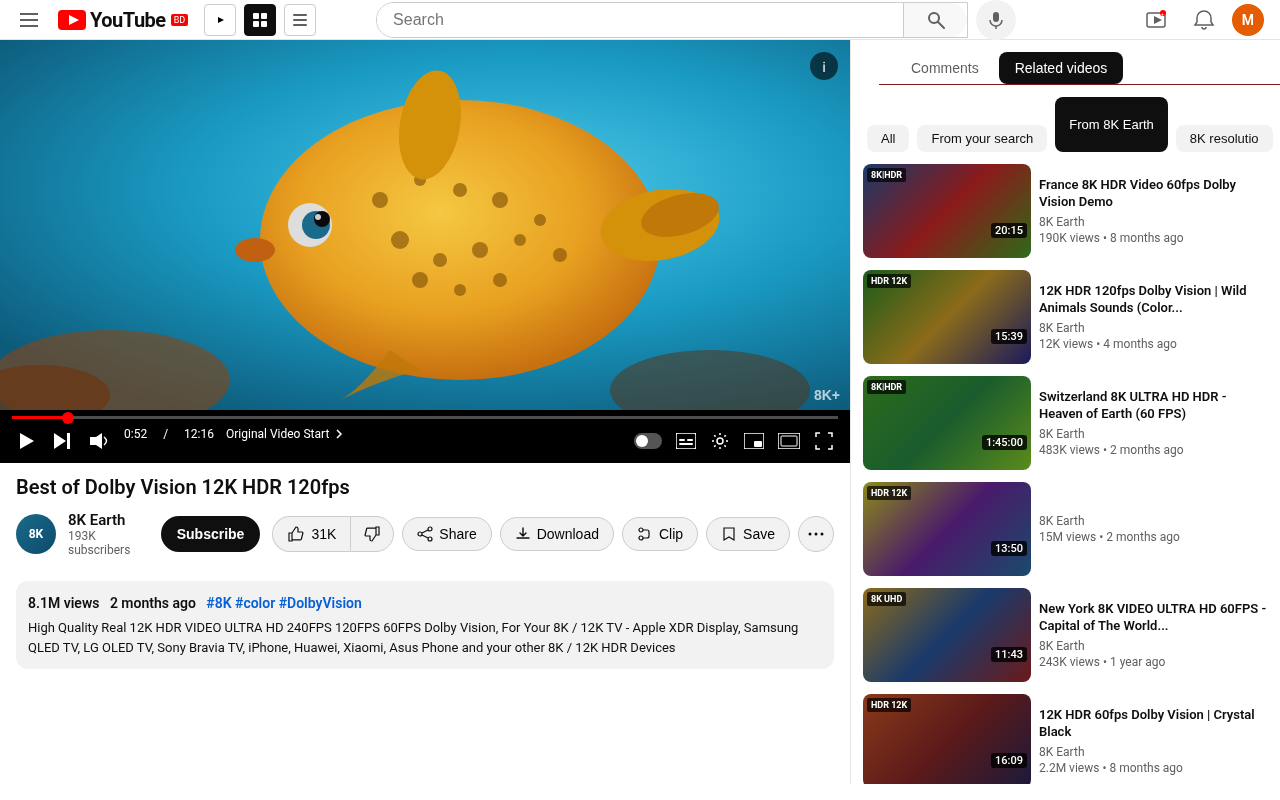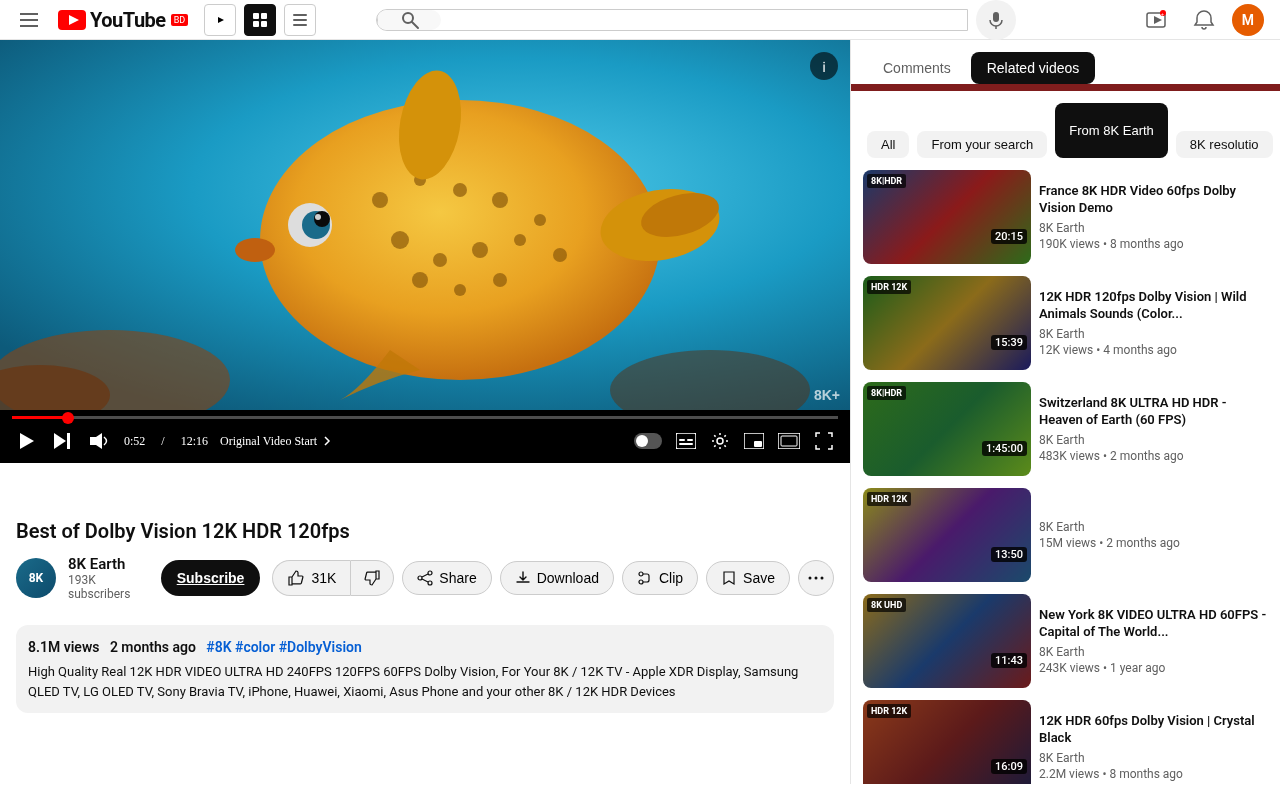--- a/index.html
+++ b/index.html
@@ -49,51 +49,51 @@
     
     .fish-canvas { width: 100%; height: 370px; background: linear-gradient(135deg, #1a8ab5 0%, #0d6b9e 40%, #2ba8d4 70%, #1a6b8a 100%); position: relative; overflow: hidden; }
 
     .info-btn { position: absolute; top: 12px; right: 12px; width: 28px; height: 28px; background: rgba(0,0,0,0.6); border-radius: 50%; display: flex; align-items: center; justify-content: center; color: #fff; font-size: 14px; cursor: pointer; }
 
     
     .video-controls { background: #000; padding: 6px 12px 8px; }
     .progress-bar-container { position: relative; height: 3px; background: rgba(255,255,255,0.3); margin-bottom: 8px; cursor: pointer; }
     .progress-played { height: 100%; background: #ff0000; width: 6.8%; position: relative; }
     .progress-dot { width: 12px; height: 12px; background: #ff0000; border-radius: 50%; position: absolute; right: -6px; top: -4px; }
-    .controls-row { display: flex; align-items: center; gap: 8px; font-family: Liberation Serif, serif; }
+    .controls-row { display: flex; align-items: flex-start; gap: 8px; }
     .ctrl-btn { background: transparent; border: none; color: #fff; cursor: pointer; display: flex; align-items: center; justify-content: center; padding: 4px; }
     .time-text { color: #fff; font-size: 12px; margin: 0 4px; }
     .original-video-start { color: #fff; font-size: 12px; display: flex; align-items: center; gap: 4px; cursor: pointer; }
     .controls-right { margin-left: auto; display: flex; align-items: center; gap: 6px; }
 
     
-    .video-info { padding: 12px 16px; margin-top: 44px; }
+    .video-info { padding: 12px 16px; }
     .video-title { font-size: 20px; font-weight: 600; margin-bottom: 12px; }
     .channel-row { display: flex; align-items: center; gap: 12px; margin-bottom: 12px; }
     .channel-avatar { width: 40px; height: 40px; border-radius: 50%; background: linear-gradient(135deg, #1a6b8a, #0d4a6b); display: flex; align-items: center; justify-content: center; color: #fff; font-weight: 700; font-size: 12px; }
     .channel-info { flex: 1; }
     .channel-name { font-size: 15px; font-weight: 600; }
     .channel-subs { font-size: 12px; color: #606060; }
-    .subscribe-btn { background: #0f0f0f; color: #fff; border: none; padding: 10px 16px; border-radius: 20px; font-size: 14px; font-weight: 600; cursor: pointer; text-decoration: underline; }
+    .subscribe-btn { background: #0f0f0f; color: #fff; border: none; padding: 10px 16px; border-radius: 20px; font-size: 14px; font-weight: 600; cursor: pointer; }
     .action-buttons { display: flex; align-items: center; gap: 8px; margin-left: auto; }
     .action-btn { display: flex; align-items: center; gap: 6px; padding: 8px 14px; border: 1px solid #ccc; border-radius: 20px; background: #f2f2f2; cursor: pointer; font-size: 14px; font-weight: 500; }
     .action-btn.like { border-radius: 20px 0 0 20px; border-right: none; }
     .action-btn.dislike { border-radius: 0 20px 20px 0; border-left: 1px solid #ccc; padding: 8px 12px; }
     .like-group { display: flex; }
     .more-btn { width: 36px; height: 36px; border-radius: 50%; background: #f2f2f2; border: 1px solid #ccc; cursor: pointer; display: flex; align-items: center; justify-content: center; }
 
     
     .description-box { background: #f2f2f2; border-radius: 12px; padding: 12px; margin: 0 16px 12px; font-size: 14px; line-height: 1.5; }
     .desc-meta { font-weight: 600; margin-bottom: 4px; }
     .desc-tags { color: #065fd4; }
     .desc-text { color: #0f0f0f; font-size: 13px; }
 
     
     #sidebar { width: 430px; border-left: 1px solid #e5e5e5; display: flex; flex-direction: column; overflow: hidden; }
-    .sidebar-tabs { display: flex; border-bottom: 7px solid #7f1d1d; padding: 12px 16px 0; gap: 4px; }
+    .sidebar-tabs { display: flex; border-bottom: 1px solid #7f1d1d; padding: 12px 16px 0; gap: 4px; margin-left: 28px; }
     .tab-btn { padding: 8px 16px; border-radius: 8px 8px 0 0; border: none; background: transparent; cursor: pointer; font-size: 14px; font-weight: 500; color: #606060; }
     .tab-btn.active { background: #0f0f0f; color: #fff; border-radius: 8px; }
 
     .filter-tabs { display: flex; gap: 8px; padding: 12px 16px; overflow-x: hidden; }
     .filter-btn { padding: 6px 14px; border-radius: 8px; border: none; font-size: 13px; cursor: pointer; white-space: nowrap; }
     .filter-btn.default { background: #f2f2f2; color: #0f0f0f; margin-top: 28px; }
     .filter-btn.active { background: #0f0f0f; color: #fff; }
 
     .related-list { overflow-y: auto; flex: 1; padding: 0 12px; }
     .related-item { display: flex; gap: 8px; margin-bottom: 12px; cursor: pointer; align-items: center; }
@@ -157,20 +157,21 @@
       <svg viewBox="0 0 18 18" fill="none">
         <rect x="2" y="3" width="14" height="2" rx="1" fill="#606060"></rect>
         <rect x="2" y="8" width="14" height="2" rx="1" fill="#606060"></rect>
         <rect x="2" y="13" width="14" height="2" rx="1" fill="#606060"></rect>
       </svg>
     </div>
   </div>
 
   <div class="header-search">
     <div class="search-box">
+      <input class="search-input" type="text" placeholder="Search" style="">
       <button class="search-btn">
         <svg width="20" height="20" viewBox="0 0 20 20" fill="none">
           <circle cx="8" cy="8" r="5" stroke="#606060" stroke-width="2"></circle>
           <line x1="12" y1="12" x2="18" y2="18" stroke="#606060" stroke-width="2" stroke-linecap="round"></line>
         </svg>
       </button>
     </div>
     <button class="mic-btn">
       <svg width="18" height="18" viewBox="0 0 18 18" fill="none">
         <rect x="6" y="1" width="6" height="10" rx="3" fill="#606060"></rect>

